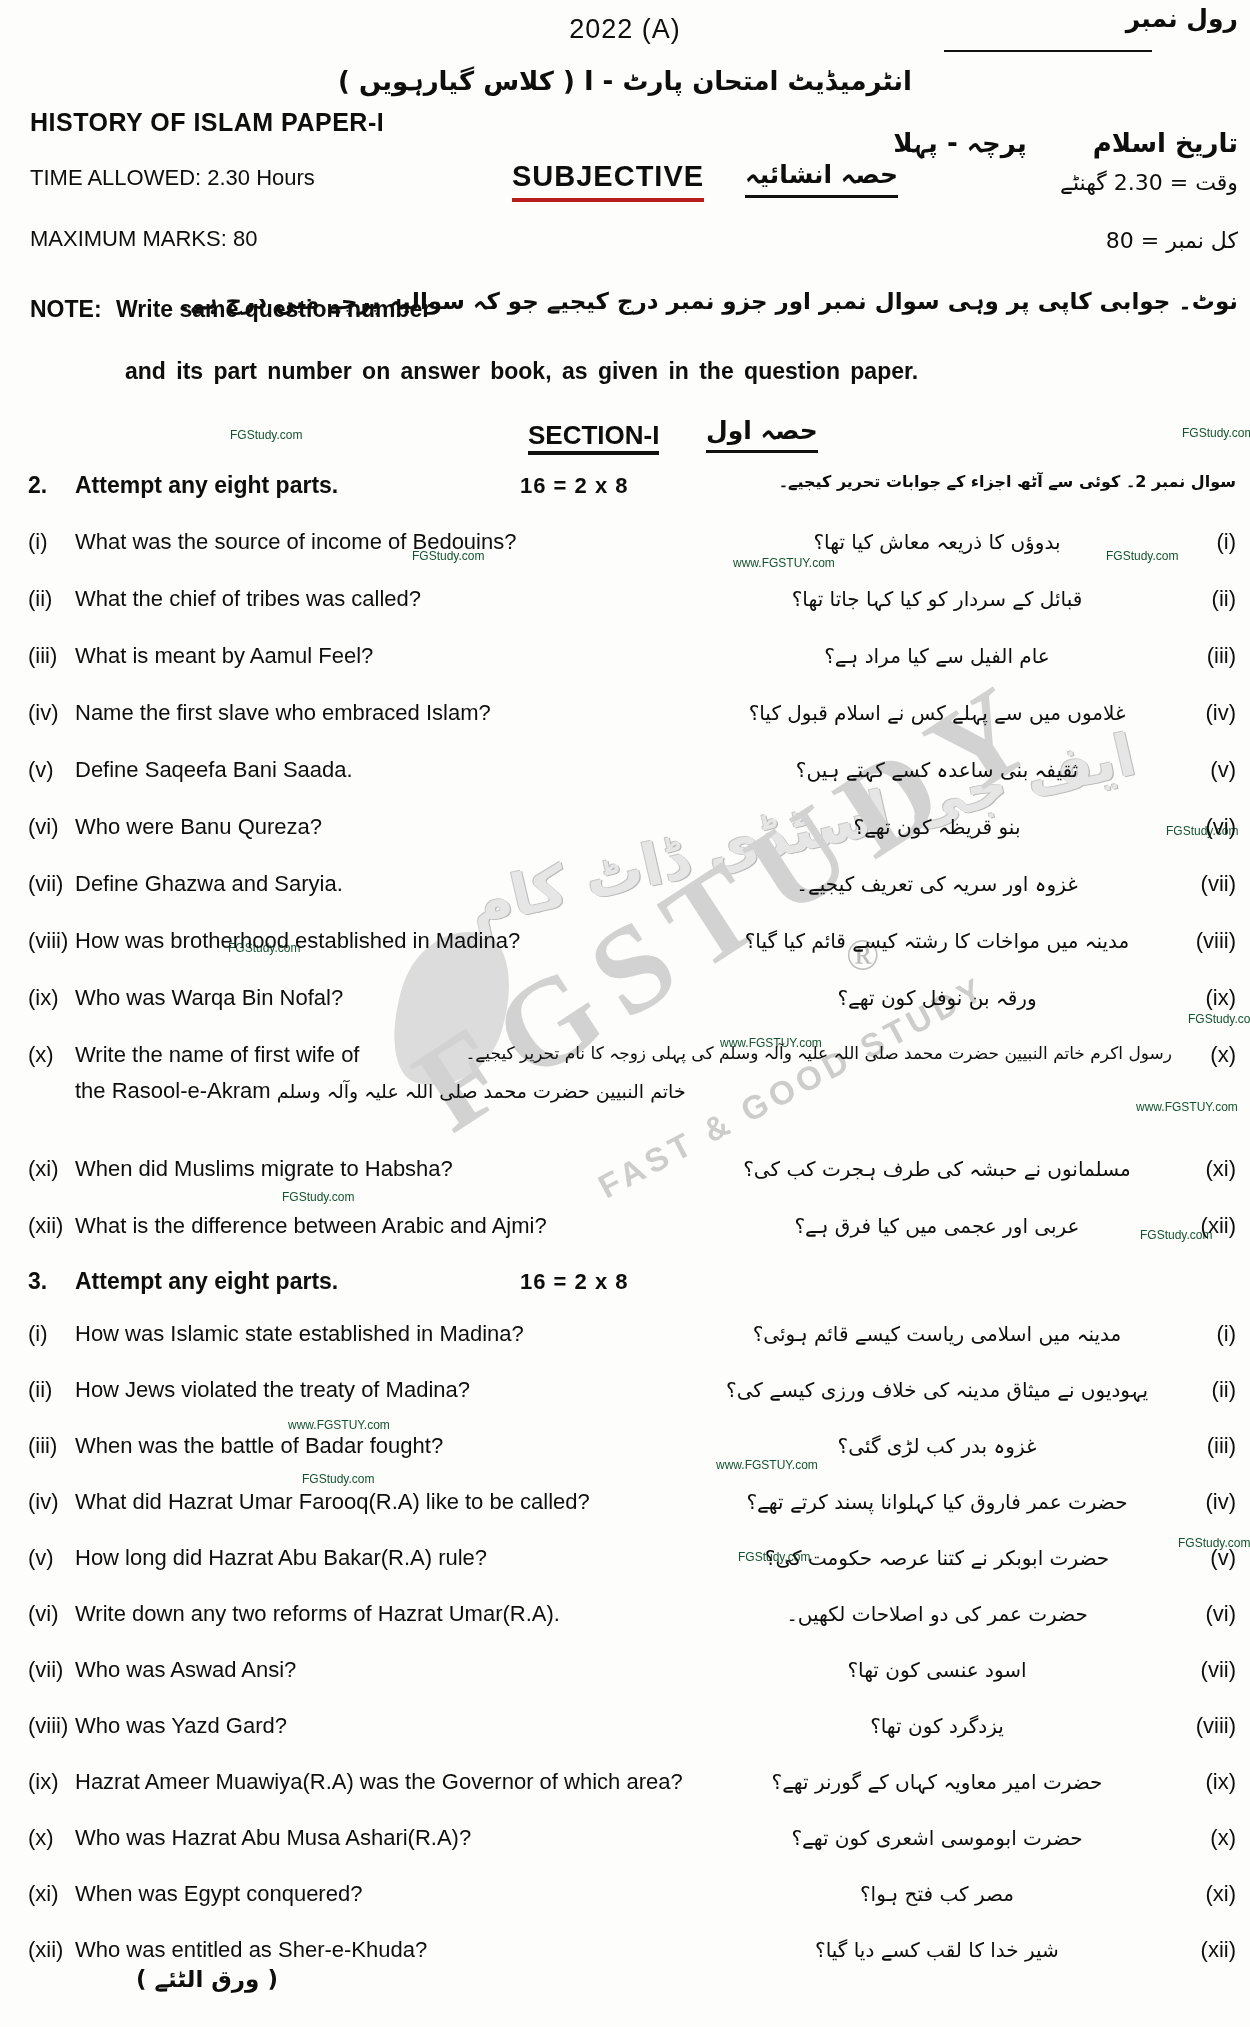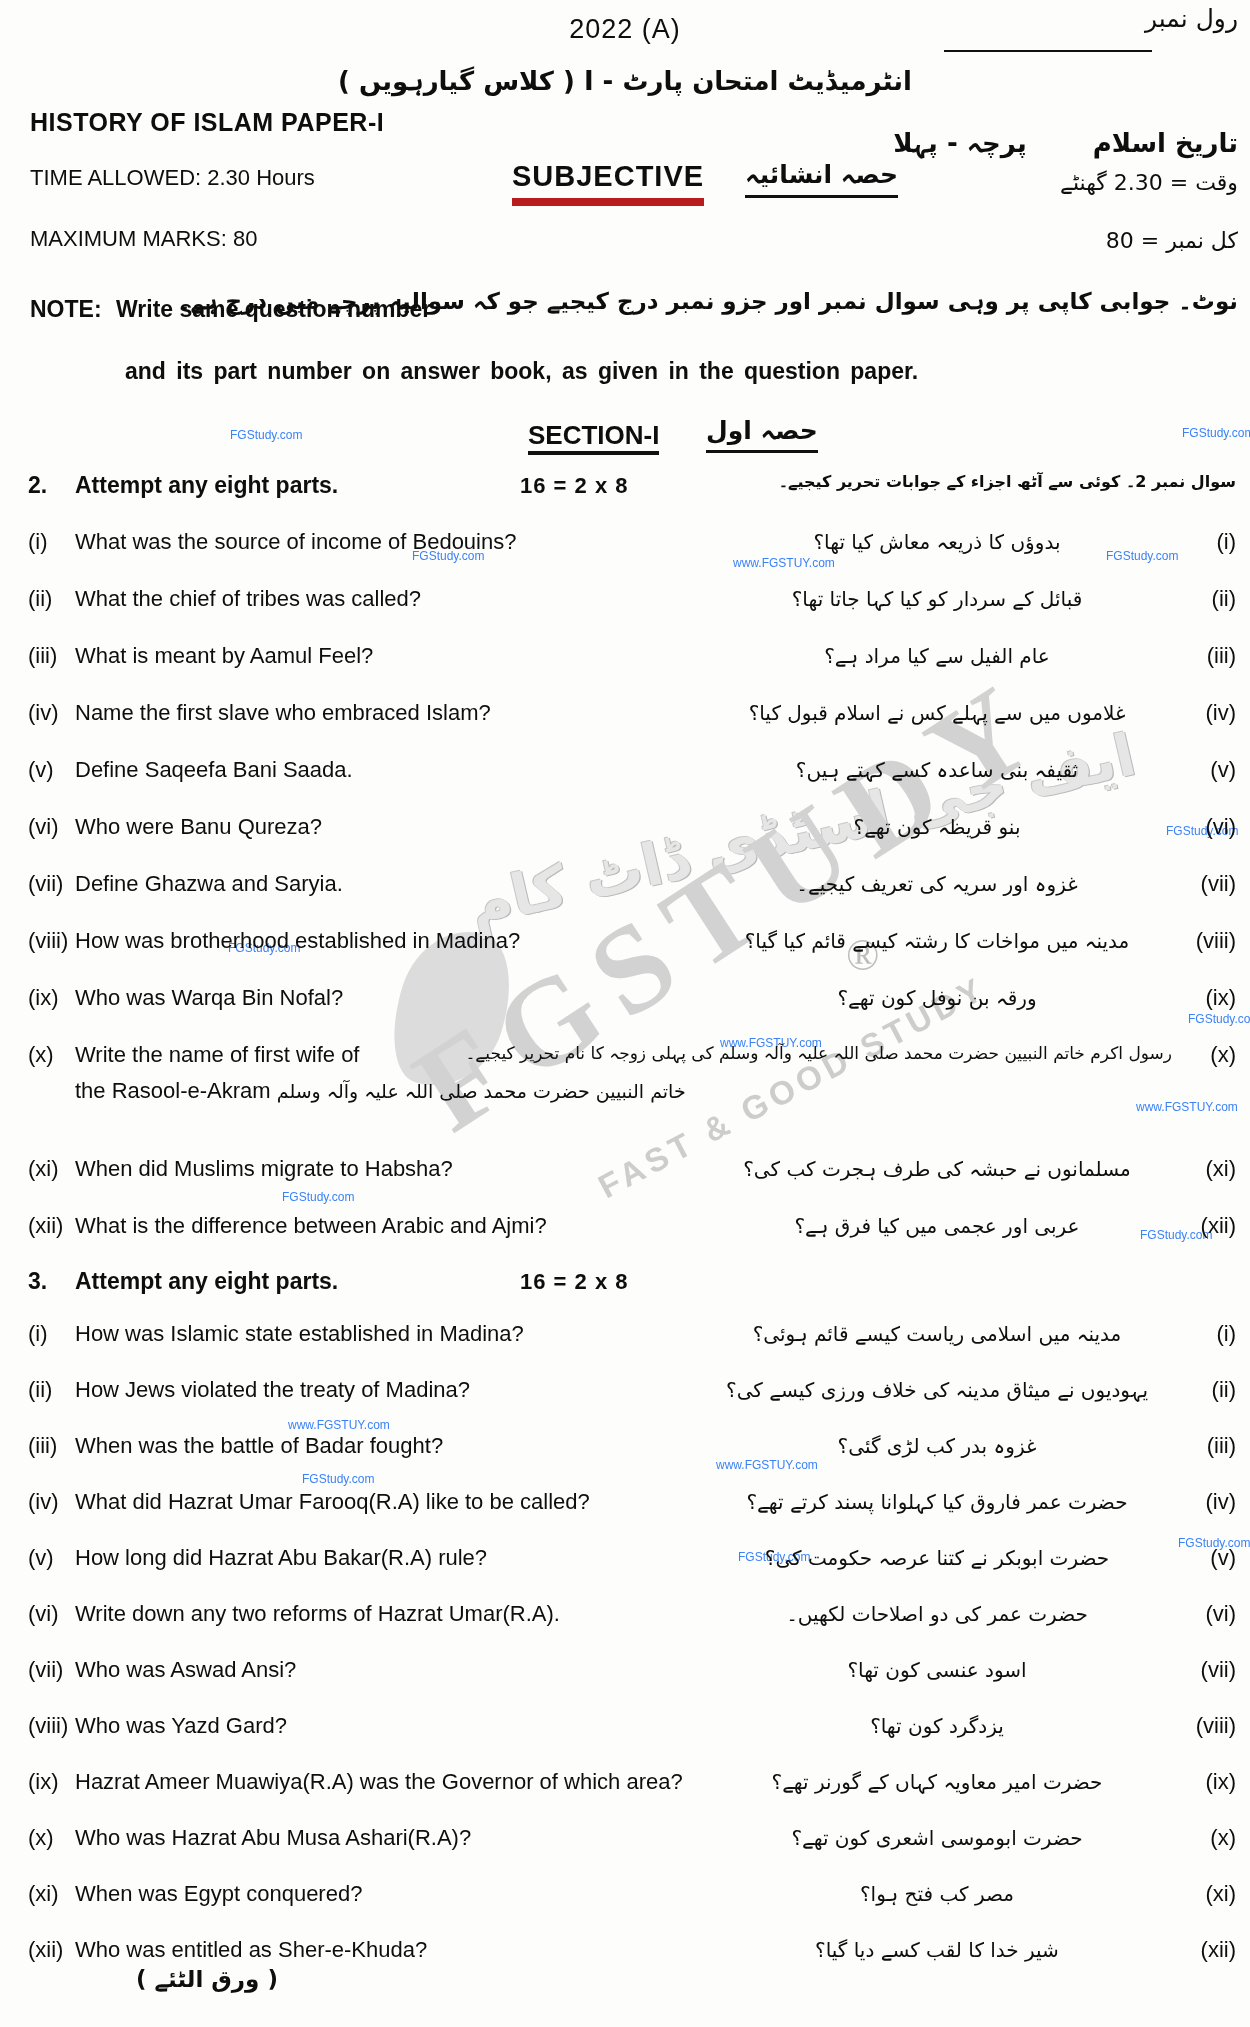--- a/index.html
+++ b/index.html
@@ -6,27 +6,27 @@
   .page{
     position:relative;width:1250px;height:2027px;margin:0 auto;
     background:#fdfdfc;color:#0e0e0e;overflow:hidden;
     font-family:"Liberation Sans",sans-serif;
   }
   .ur{font-family:"DejaVu Sans",sans-serif;direction:rtl;unicode-bidi:isolate;}
   .abs{position:absolute;}
 
   
   .year{top:14px;left:0;width:100%;text-align:center;font-size:27px;letter-spacing:1px;}
-  .roll{top:4px;right:12px;font-size:25px;font-weight:400;text-align:right;}
+  .roll{top:4px;right:12px;font-size:25px;font-weight:700;text-align:right;}
   .roll-line{top:50px;right:98px;width:208px;border-top:2px solid #111;}
   .exam-line{top:66px;left:0;width:100%;text-align:center;font-size:26px;font-weight:700;}
   .title-en{top:108px;left:30px;font-size:25px;font-weight:700;letter-spacing:.5px;}
   .title-ur{top:128px;right:12px;font-size:26px;font-weight:700;display:flex;gap:66px;}
   .time-en{top:165px;left:30px;font-size:22px;}
-  .subjective{top:160px;left:512px;font-size:29px;font-weight:700;letter-spacing:1px;border-bottom:8px solid #b91c1c;padding-bottom:5px;}
+  .subjective{top:160px;left:512px;font-size:29px;font-weight:700;letter-spacing:1px;border-bottom:4px solid #b91c1c;padding-bottom:5px;}
   .part-ur{top:160px;left:745px;font-size:25px;font-weight:700;border-bottom:3px solid #111;padding-bottom:6px;}
   .time-ur{top:170px;right:12px;font-size:22px;}
   .marks-en{top:226px;left:30px;font-size:22px;}
   .marks-ur{top:228px;right:12px;font-size:22px;}
   .note-kw{top:296px;left:30px;font-size:23px;font-weight:700;}
   .note-en1{top:296px;left:116px;font-size:23px;font-weight:700;}
   .note-ur{top:288px;right:12px;font-size:23px;font-weight:700;white-space:nowrap;}
   .note-en2{top:358px;left:125px;font-size:23px;font-weight:700;word-spacing:4px;}
   .section-en{top:420px;left:528px;font-size:26px;font-weight:700;border-bottom:4px solid #111;}
   .section-ur{top:416px;left:706px;font-size:25px;font-weight:700;border-bottom:3px solid #111;padding-bottom:5px;}
@@ -50,21 +50,21 @@
   .qur-long{font-size:17px;white-space:nowrap;overflow:visible;}
   .qnum-ur{width:60px;flex:none;text-align:right;font-size:22px;padding-left:4px;}
   .inline-ur{font-family:"DejaVu Sans",sans-serif;direction:rtl;unicode-bidi:isolate;font-size:19px;}
   .qen-line2{display:inline-block;margin-top:10px;}
 
   .footer-ur{top:1966px;left:136px;font-size:23px;font-weight:700;}
 
   
   .wm-layer{position:absolute;inset:0;z-index:0;pointer-events:none;}
   .content-layer{position:relative;z-index:1;}
-  .wm-small{position:absolute;font-size:12px;color:#3b82f6;font-family:"Liberation Sans",sans-serif;}
+  .wm-small{position:absolute;font-size:12px;color:#14532d;font-family:"Liberation Sans",sans-serif;}
   .wm-blob{position:absolute;left:398px;top:928px;width:108px;height:162px;background:#dcdcdc;
            border-radius:58% 42% 62% 38% / 45% 55% 45% 55%;transform:rotate(18deg);}
   .wm-urdu{position:absolute;left:478px;top:872px;font-size:58px;font-weight:700;color:#e6e6e6;
            text-shadow:1px 1px 0 #b8b8b8,-1px -1px 0 #c6c6c6;transform:rotate(-13deg);transform-origin:left bottom;white-space:nowrap;}
   .wm-reg{position:absolute;left:846px;top:930px;font-size:44px;color:#bdbdbd;font-family:"Liberation Serif",serif;}
   .wm-brand{position:absolute;left:468px;top:1018px;font-size:124px;font-weight:700;color:#d2d2d2;
             font-family:"Liberation Serif",serif;letter-spacing:18px;transform:rotate(-33deg);transform-origin:left bottom;white-space:nowrap;}
   .wm-tag{position:absolute;left:610px;top:1168px;font-size:33px;font-weight:700;color:#cdcdcd;
           letter-spacing:5px;transform:rotate(-28deg);transform-origin:left bottom;white-space:nowrap;}
 </style>

